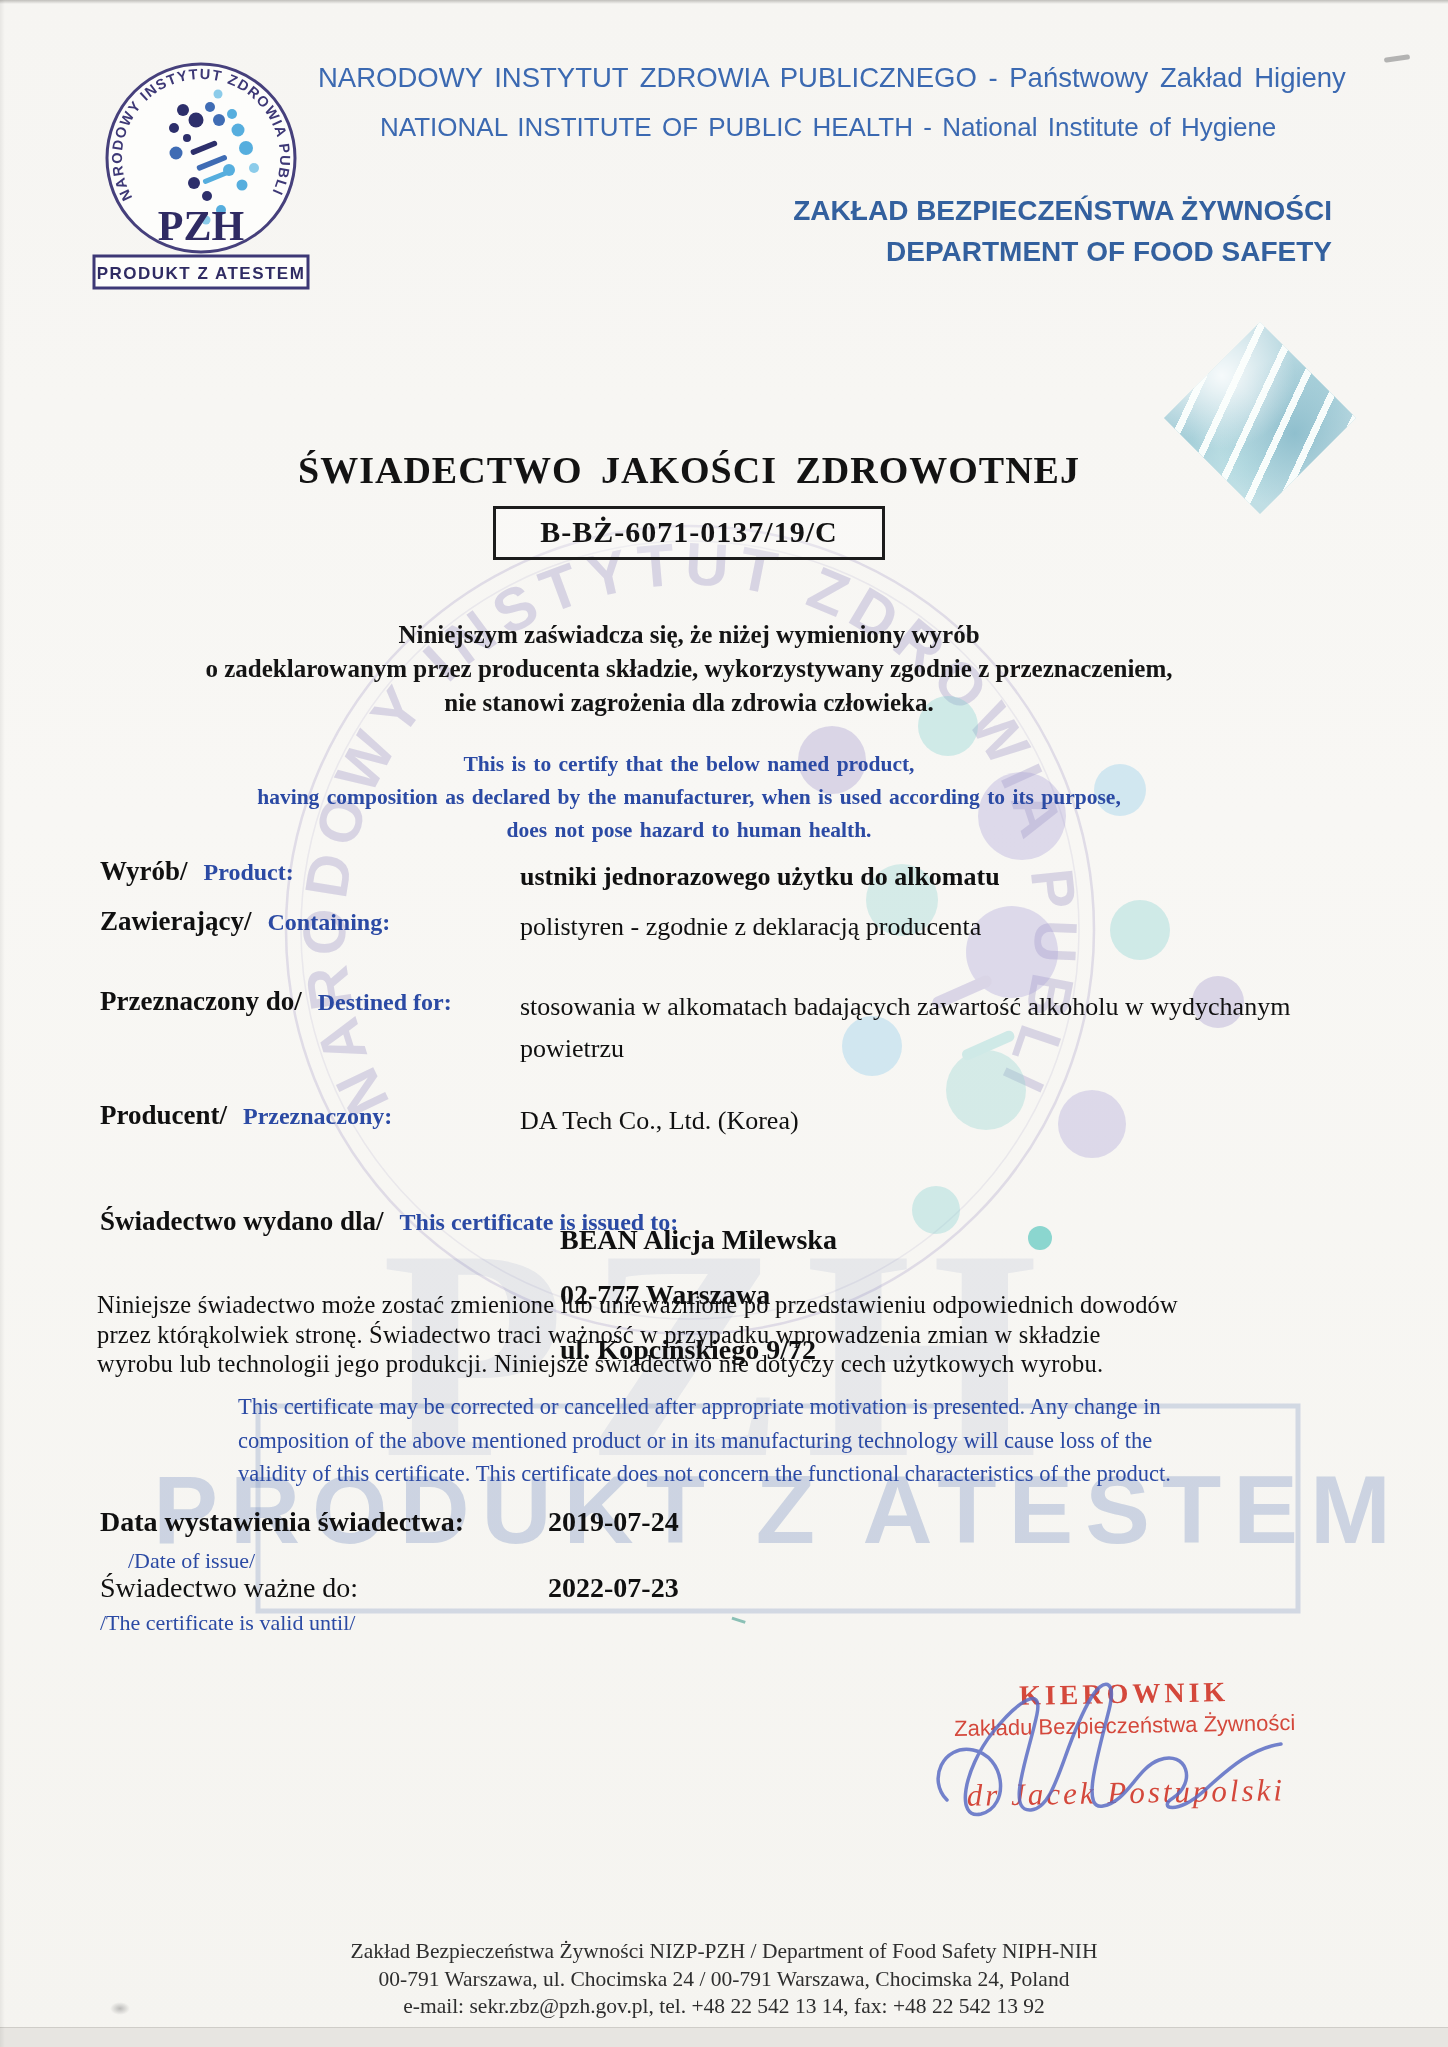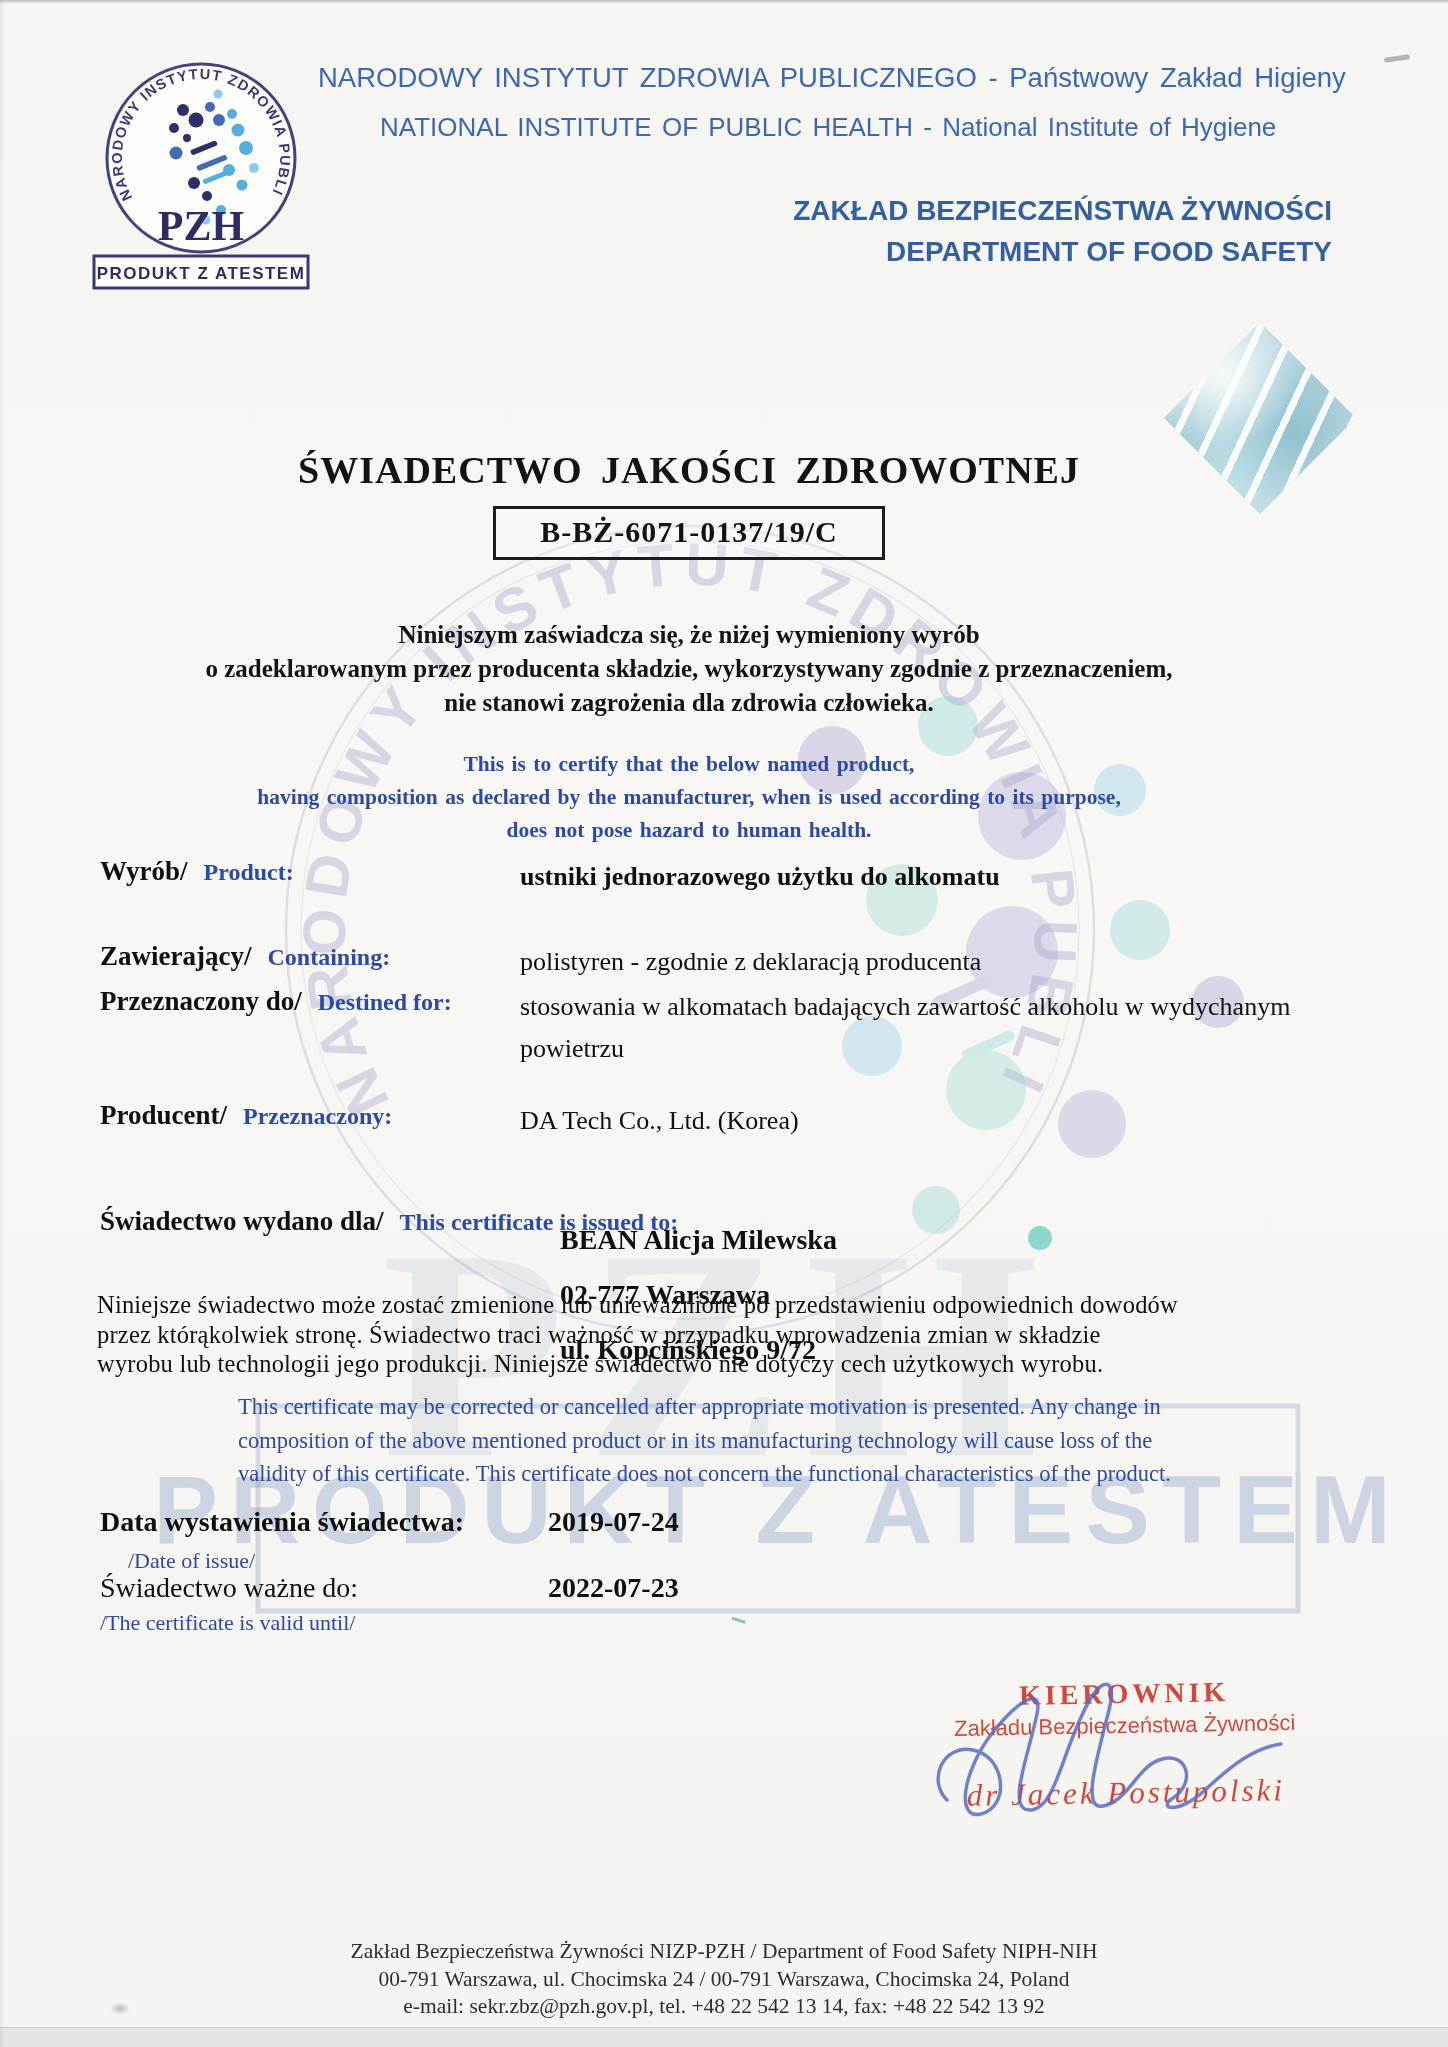--- a/index.html
+++ b/index.html
@@ -48,21 +48,21 @@
                 color:#141414;line-height:34px;}
   .statement-en{left:0;top:748px;width:1378px;text-align:center;font-size:21.5px;font-weight:bold;
                 color:#2b4aa4;line-height:33px;word-spacing:2px;}
 
   
   .lbl-pl{font-size:27px;font-weight:bold;color:#101010;}
   .lbl-en{font-size:24px;font-weight:bold;color:#2b4aa4;margin-left:12px;}
   .val{font-size:26px;color:#101010;}
   .val-bold{font-weight:bold;}
   .row-product{left:100px;top:856px;}
-  .row-containing{left:100px;top:941px;}
+  .row-containing{left:100px;top:906px;}
   .row-destined{left:100px;top:986px;}
   .row-manufacturer{left:100px;top:1100px;}
   .row-issuedto{left:100px;top:1163px;margin-top:43px;}
   .valcol{position:absolute;left:420px;top:0;width:880px;line-height:42px;font-family:Liberation Serif, serif;}
   .row-product .valcol{left:420px;}
   .recipient{left:560px;top:1212px;font-size:28px;font-weight:bold;color:#101010;line-height:55px;}
 
   .disclaimer-pl{left:97px;top:1290px;width:1280px;font-size:24.5px;color:#101010;line-height:29.5px;letter-spacing:.2px;}
   .disclaimer-en{left:238px;top:1390px;width:1140px;font-size:22.5px;color:#2b4aa4;line-height:33.5px;}
 

